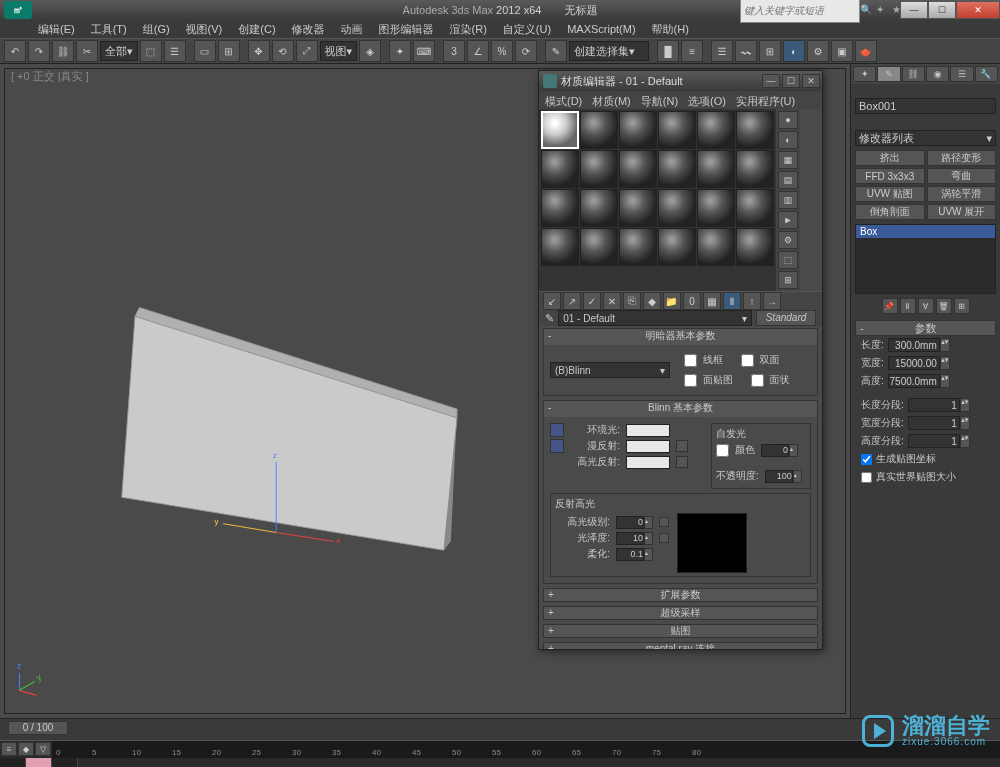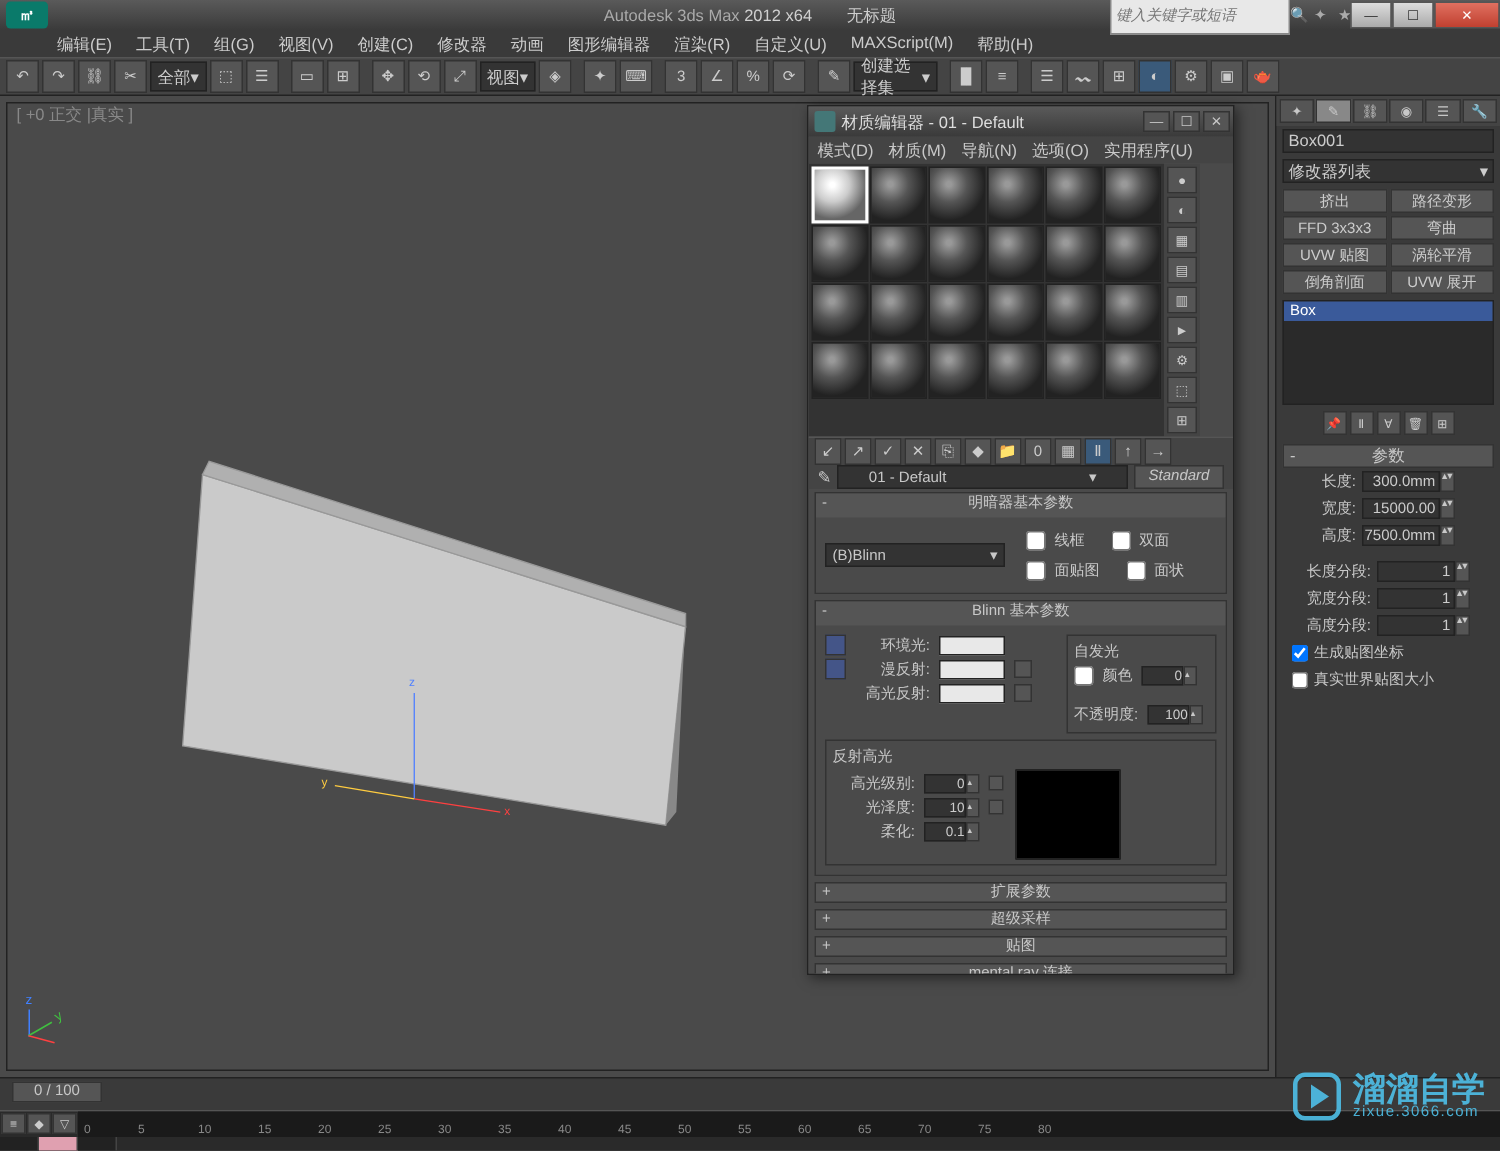--- a/index.html
+++ b/index.html
@@ -45,61 +45,61 @@
 .axis-x { position:absolute; left:6px; bottom:6px; width:18px; height:1px; background:#ff4040; transform:rotate(15deg); transform-origin:left; }
 
 
 .box-3d { position:absolute; left:80px; top:190px; width:400px; height:300px; }
 
 
 .command-panel { width:150px; background:#3a3a3a; border-left:1px solid #222; display:flex; flex-direction:column; font-size:11px; }
 .cp-tabs { display:flex; height:20px; background:#444; gap:1px; padding:2px; }
 .cp-tab { flex:1; background:#555; border:1px solid #333; display:flex; align-items:center; justify-content:center; font-size:9px; }
 .cp-tab.active { background:#888; }
-.cp-input { margin:2px 4px; }
+.cp-input { margin:14px 4px; }
 .cp-input input { width:100%; height:16px; background:#333; border:1px solid #222; color:#ccc; font-size:11px; padding:0 3px; }
 .cp-dropdown { margin:2px 4px; display:flex; }
 .cp-dropdown .dd { flex:1; height:16px; background:#333; border:1px solid #222; color:#ccc; padding:0 3px; display:flex; align-items:center; justify-content:space-between; }
 .cp-button-grid { display:grid; grid-template-columns:1fr 1fr; gap:2px; padding:2px 4px; }
 .cp-btn { height:16px; background:#555; border:1px solid #333; color:#ccc; display:flex; align-items:center; justify-content:center; font-size:10px; }
 .cp-list { margin:2px 4px; height:70px; background:#2a2a2a; border:1px solid #222; }
 .cp-list-item { background:#3a5a9a; color:#fff; padding:1px 4px; font-size:10px; }
 .cp-icon-row { display:flex; gap:2px; padding:2px 4px; justify-content:center; }
 .cp-icon-row .tb-btn { width:16px; height:16px; font-size:8px; }
 .cp-rollout { margin:4px; }
 .cp-rollout-head { height:16px; background:#555; border:1px solid #333; text-align:center; line-height:14px; position:relative; }
 .cp-rollout-head .minus { position:absolute; left:4px; }
-.cp-param { display:flex; align-items:center; justify-content:center; padding:2px 6px; gap:4px; }
+.cp-param { display:flex; align-items:center; justify-content:flex-start; padding:2px 6px; gap:4px; }
 .cp-param label { text-align:right; font-size:10px; }
 .cp-spinner { display:flex; align-items:center; }
 .cp-spinner input { width:52px; height:14px; background:#333; border:1px solid #222; color:#ccc; font-size:10px; text-align:right; padding-right:2px; }
 .cp-spinner .spin { width:10px; height:14px; background:#555; border:1px solid #333; font-size:7px; line-height:6px; text-align:center; }
 .cp-check { display:flex; align-items:center; gap:4px; padding:2px 6px; font-size:10px; }
 .cp-check input { width:11px; height:11px; }
 
 
 .mat-editor { position:absolute; left:538px; top:70px; width:285px; height:580px; background:#4a4a4a; border:1px solid #222; box-shadow:2px 2px 8px rgba(0,0,0,0.5); display:flex; flex-direction:column; }
 .mat-title { height:20px; background:linear-gradient(#5a5a5a,#3a3a3a); display:flex; align-items:center; padding:0 4px; position:relative; }
 .mat-title .icon { width:14px; height:14px; background:#477; border-radius:2px; margin-right:4px; }
 .mat-title-text { font-size:11px; color:#ddd; }
 .mat-win-btns { position:absolute; right:2px; display:flex; gap:2px; }
 .mat-win-btns span { width:18px; height:14px; background:#555; border:1px solid #333; text-align:center; line-height:12px; font-size:9px; }
-.mat-menu { height:18px; background:#444; display:flex; align-items:center; gap:10px; padding:0 6px; font-size:11px; }
+.mat-menu { height:18px; background:#444; display:flex; align-items:flex-end; gap:10px; padding:0 6px; font-size:11px; }
 .mat-body { flex:1; background:#4a4a4a; overflow:hidden; display:flex; flex-direction:column; }
 .mat-samples-area { display:flex; }
 .mat-samples { display:grid; grid-template-columns:repeat(6,38px); grid-template-rows:repeat(4,38px); gap:1px; padding:2px; background:#333; }
 .mat-slot { width:38px; height:38px; background:radial-gradient(circle at 35% 30%, #999 5%, #555 35%, #222 70%); border:1px solid #222; position:relative; }
 .mat-slot.selected { border:2px solid #fff; }
 .mat-slot.selected::after { content:""; position:absolute; inset:-1px; border:1px solid #fff; }
 .mat-side-tools { width:24px; display:flex; flex-direction:column; gap:2px; padding:2px; background:#444; }
 .mat-side-tools .tb-btn { width:20px; height:18px; font-size:9px; }
 .mat-toolbar { height:22px; background:#444; display:flex; align-items:center; gap:2px; padding:0 4px; border-top:1px solid #555; }
 .mat-toolbar .tb-btn { width:18px; height:18px; }
 .mat-name-row { height:22px; background:#444; display:flex; align-items:center; gap:4px; padding:0 6px; }
-.mat-name-dd { flex:1; height:16px; background:#333; border:1px solid #222; display:flex; align-items:center; padding:0 20px; font-size:10px; justify-content:space-between; }
+.mat-name-dd { flex:1; height:16px; background:#333; border:1px solid #222; display:flex; align-items:center; padding:0 4px; font-size:10px; justify-content:space-between; }
 .mat-type-btn { width:60px; height:16px; background:#555; border:1px solid #333; text-align:center; line-height:14px; font-size:10px;font-style:italic; }
 .mat-rollout { margin:2px 4px; border:1px solid #333; }
 .mat-roll-head { height:16px; background:#555; text-align:center; line-height:14px; font-size:10px; position:relative; }
 .mat-roll-head .minus { position:absolute; left:4px; }
 .mat-roll-body { padding:4px 6px; background:#4a4a4a; font-size:10px; }
 .mat-roll-body .row { display:flex; align-items:center; gap:6px; margin:2px 0; }
 .mat-roll-body .row label { text-align:right; }
 .mat-roll-body .swatch { width:44px; height:13px; background:#e8e8e8; border:1px solid #222; }
 .mat-roll-body .grp { border:1px solid #333; padding:3px 4px; margin:2px 0; }
 .mat-roll-body .grp-title { font-size:10px; margin-bottom:2px; }
@@ -190,21 +190,21 @@
   <div class="tb-sep"></div>
   <div class="tb-btn">✦</div>
   <div class="tb-btn">⌨</div>
   <div class="tb-sep"></div>
   <div class="tb-btn">3</div>
   <div class="tb-btn">∠</div>
   <div class="tb-btn">%</div>
   <div class="tb-btn">⟳</div>
   <div class="tb-sep"></div>
   <div class="tb-btn">✎</div>
-  <div class="tb-dropdown" style="width:56px"><span>创建选择集</span> ▾</div>
+  <div class="tb-dropdown" style="width:80px"><span>创建选择集</span> ▾</div>
   <div class="tb-sep"></div>
   <div class="tb-btn">▐▌</div>
   <div class="tb-btn">≡</div>
   <div class="tb-sep"></div>
   <div class="tb-btn">☰</div>
   <div class="tb-btn">〰</div>
   <div class="tb-btn">⊞</div>
   <div class="tb-btn active">◐</div>
   <div class="tb-btn">⚙</div>
   <div class="tb-btn">▣</div>

